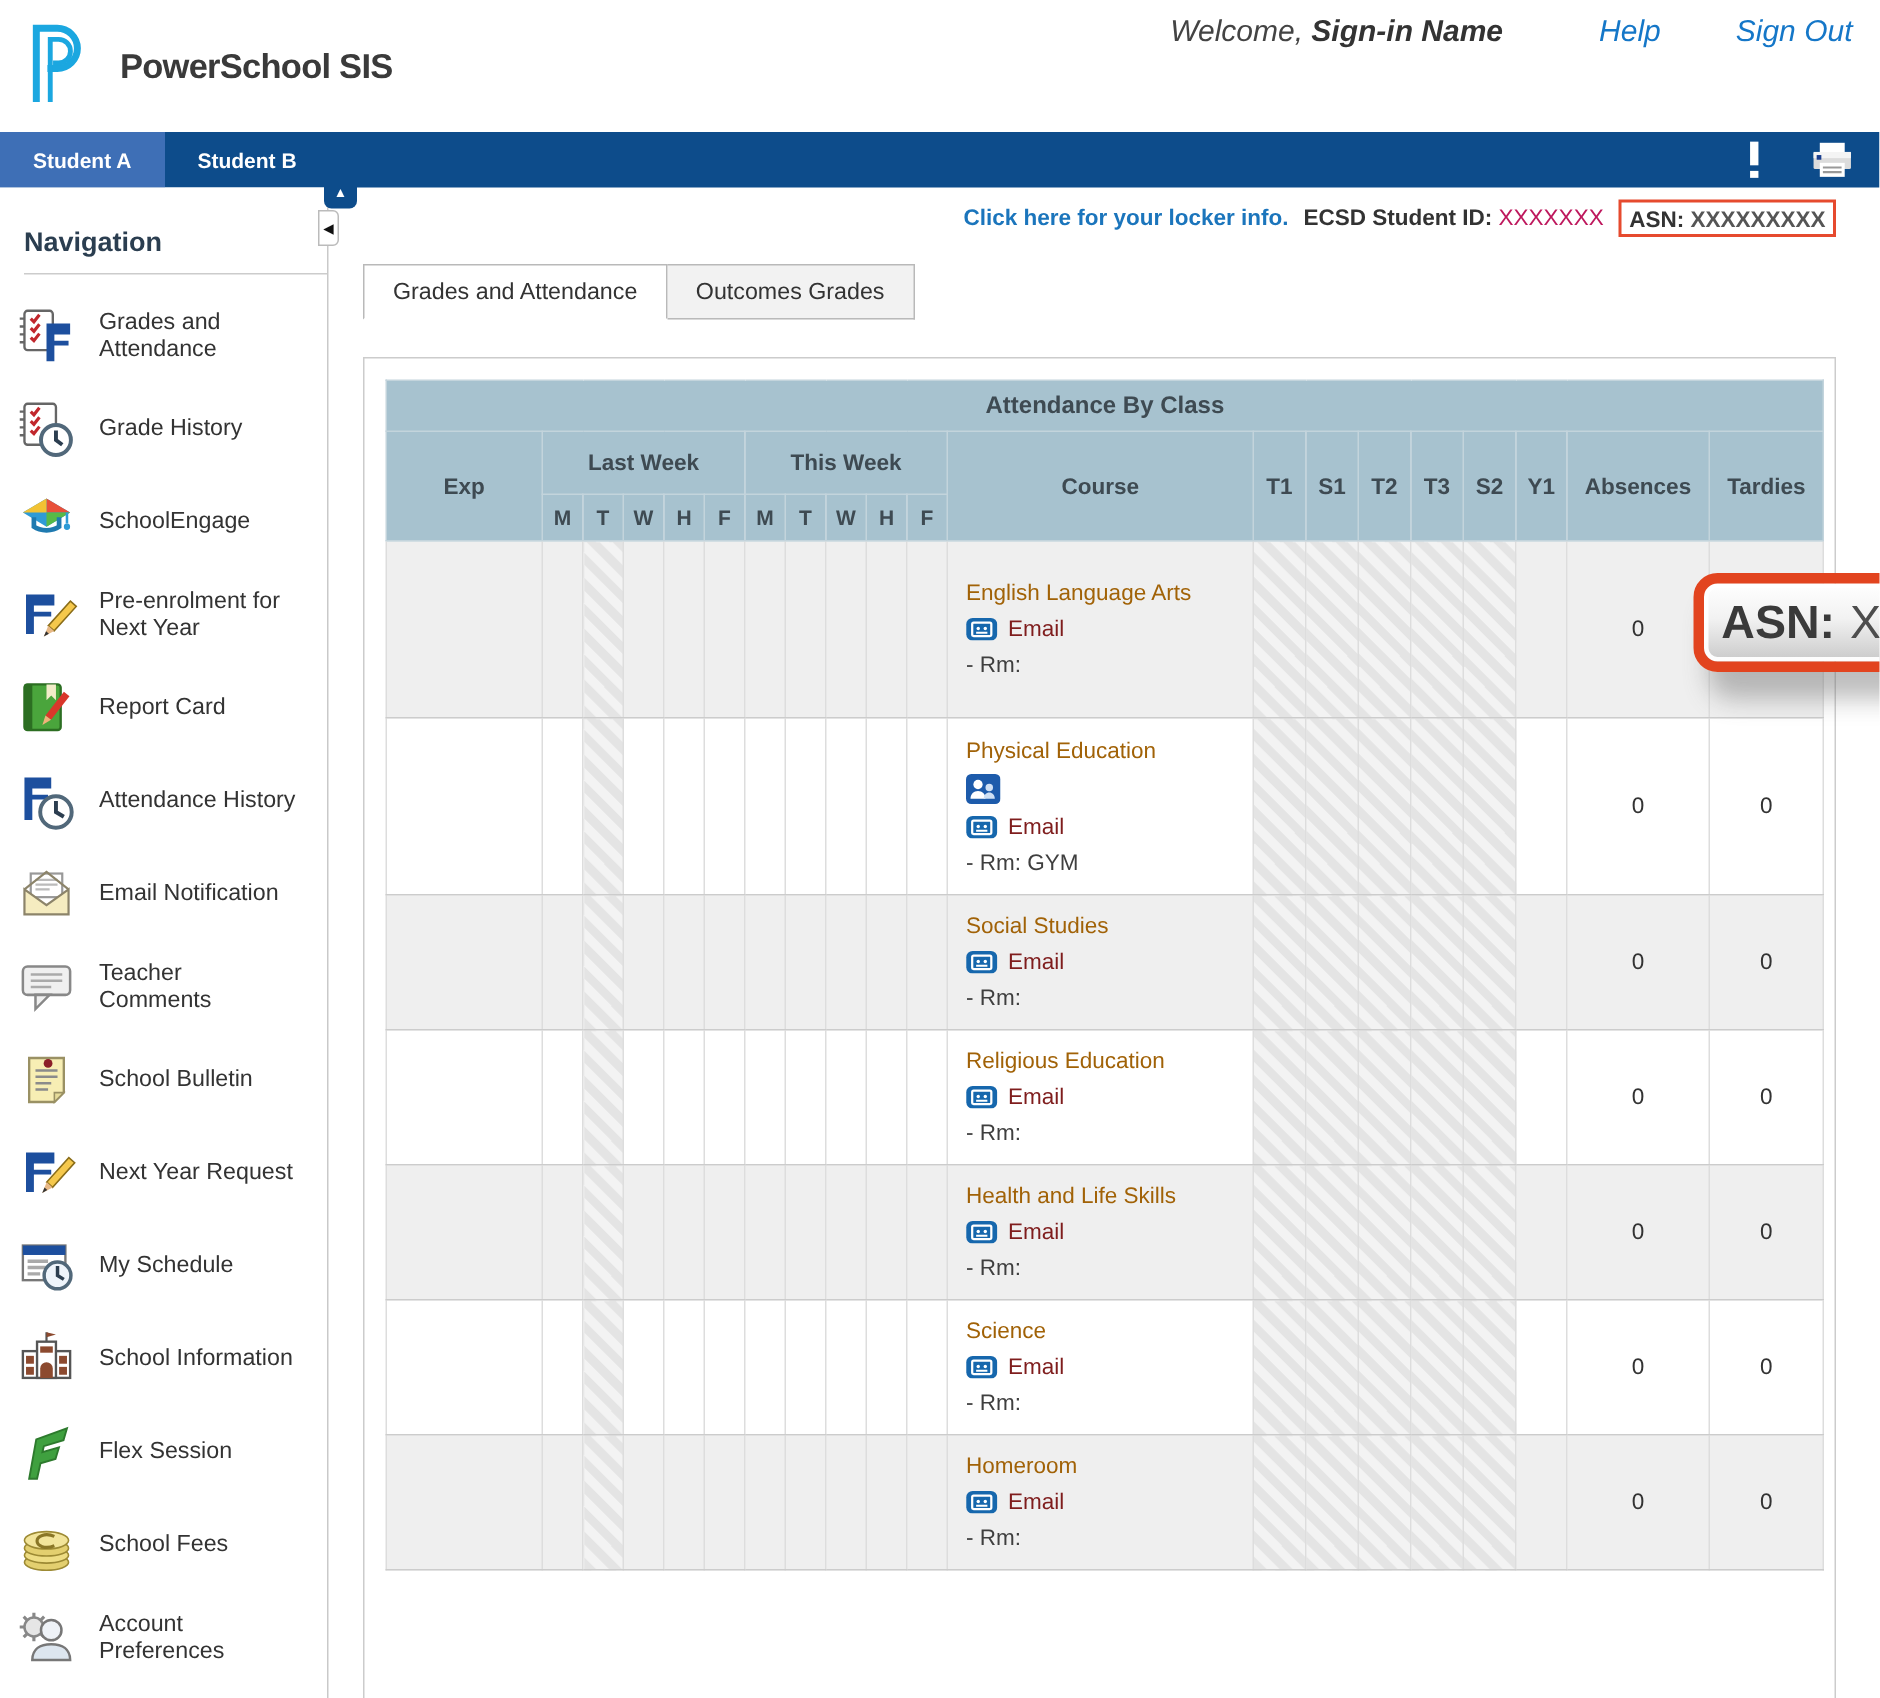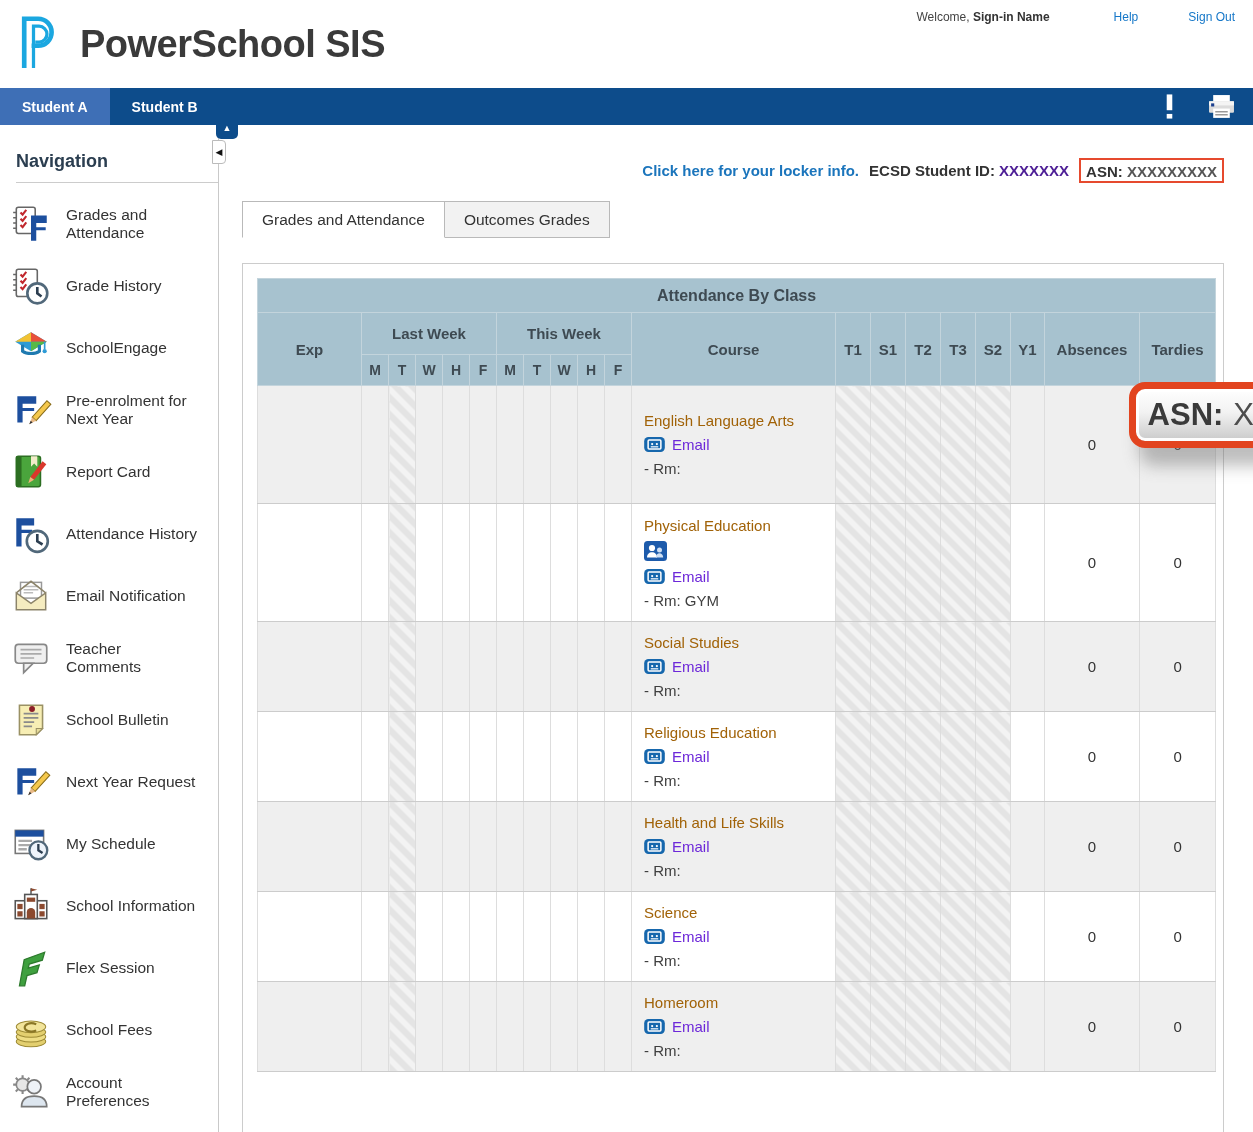--- a/index.html
+++ b/index.html
@@ -2,22 +2,22 @@
 <html><head>
 <meta charset="utf-8">
 <style>
   * { margin:0; padding:0; box-sizing:border-box; }
   html,body { width:1253px; height:1132px; overflow:hidden; background:#fff;
     font-family:"Liberation Sans", sans-serif; color:#333; }
 
   
   .hdr { height:88px; background:#fff; position:relative; display:flex; align-items:center; }
   .logo-wrap { display:flex; align-items:center; margin-left:14px; }
-  .app-title { font-size:38px; font-weight:bold; color:#3a3a3a; margin-left:14px; letter-spacing:-0.5px; }
-  .hdr-right { position:absolute; right:18px; top:10px; display:flex; align-items:flex-end; font-size:12px; }
+  .app-title { font-size:23px; font-weight:bold; color:#3a3a3a; margin-left:14px; letter-spacing:-0.5px; }
+  .hdr-right { position:absolute; right:18px; top:10px; display:flex; align-items:flex-end; font-size:20px;font-style:italic; }
   .welcome { color:#444; }
   .welcome b { color:#333; }
   .hdr-link { color:#1577c8; text-decoration:none; cursor:pointer; }
   .hdr-link.help { margin-left:64px; }
   .hdr-link.signout { margin-left:50px; }
 
   
   .navbar { height:37px; background:#0d4c8b; display:flex; align-items:stretch; position:relative; }
   .stu-tab { color:#fff; font-size:14px; font-weight:bold; padding:0 22px; display:flex; align-items:center; cursor:pointer; }
   .stu-tab.active { background:#3e6fb6; }
@@ -38,24 +38,24 @@
   .collapse-top { position:absolute; left:216px; top:120px; width:22px; height:19px; background:#0d4c8b;
     border-radius:0 0 5px 5px; color:#fff; font-size:9px; text-align:center; line-height:17px; cursor:pointer; z-index:5; }
   .collapse-left { position:absolute; left:212px; top:140px; width:14px; height:24px; background:#fff;
     border:1px solid #bbb; border-radius:0 4px 4px 0; color:#111; font-size:9px; text-align:center; line-height:22px; cursor:pointer; z-index:5; }
 
   
   .main { flex:1; position:relative; }
   .main-inner { margin-left:23px; width:982px; position:relative; }
   .page-title { padding-top:43px; font-size:28px; color:#3c3c3c; white-space:nowrap; }
   .page-title .bold { font-weight:bold; }
-  .info-line { margin-top:33px; text-align:right; font-size:15px; display:flex; justify-content:flex-end; align-items:center; gap:10px; }
+  .info-line { margin-top:8px; text-align:right; font-size:15px; display:flex; justify-content:flex-end; align-items:center; gap:10px; }
   .locker-link { color:#1b75bc; font-weight:bold; text-decoration:none; cursor:pointer; }
   .sid { color:#333; font-weight:bold; }
-  .sid .val { color:#4c1d95; font-weight:bold; }
+  .sid .val { color:#be185d; font-weight:normal; }
   .asn-box { border:2px solid #e64a2e; padding:3px 5px 1px 5px; font-weight:bold; color:#333; }
   .asn-box .val { color:#555; }
 
   .tabs-row { margin-top:18px; display:flex; }
   .ctab { height:37px; padding:0 19px; display:flex; align-items:center; font-size:15.5px; color:#333;
     border:1px solid #b9b9b9; cursor:pointer; }
   .ctab.active { background:#fff; border-bottom:1px solid #fff; z-index:2; }
   .ctab.inactive { background:#f2f2f2; border-left:none; }
 
   .panel { margin-top:25px; border:1px solid #ccc; background:#fff; padding:14px; height:945px; overflow:hidden; }
@@ -68,21 +68,21 @@
   .att td { border-right:1px solid #ddd; border-bottom:1px solid #ccc; border-left:1px solid #ddd; font-size:15px; vertical-align:middle; }
   .att tr.odd td { background:#efefef; }
   .att tr.even td { background:#fff; }
   .att td.hatch { background:repeating-linear-gradient(45deg,#e4e4e4 0 6px,#f3f3f3 6px 12px) !important; }
   .att tbody tr { height:90px; }
   .att tbody tr.tall { height:118px; }
   td.course-cell { padding:10px 12px; vertical-align:middle; }
   .course-name { color:#a16207; margin-bottom:7px; }
   .teacher-ico-line { margin:2px 0 7px 0; }
   .email-line { display:flex; align-items:center; gap:7px; margin-bottom:7px; }
-  .email-link { color:#6d28d9; text-decoration:none; cursor:pointer; }
+  .email-link { color:#7f1d1d; text-decoration:none; cursor:pointer; }
   .room { color:#3f3f3f; }
   td.num { text-align:center; color:#333; }
 
   
   .callout { position:absolute; left:910px; top:257px; width:318px; height:66px; z-index:10;
     border:7px solid #e2441f; border-radius:16px;
     background:linear-gradient(180deg,#ffffff 0%,#f2f2f2 45%,#c9c9c9 100%);
     box-shadow:inset 0 0 0 3px rgba(255,255,255,.95), 10px 18px 16px rgba(110,110,110,.45);
     display:flex; align-items:center; justify-content:center; gap:10px; }
   .callout .lbl { font-size:31px; font-weight:800; color:#3a3a3a; }

